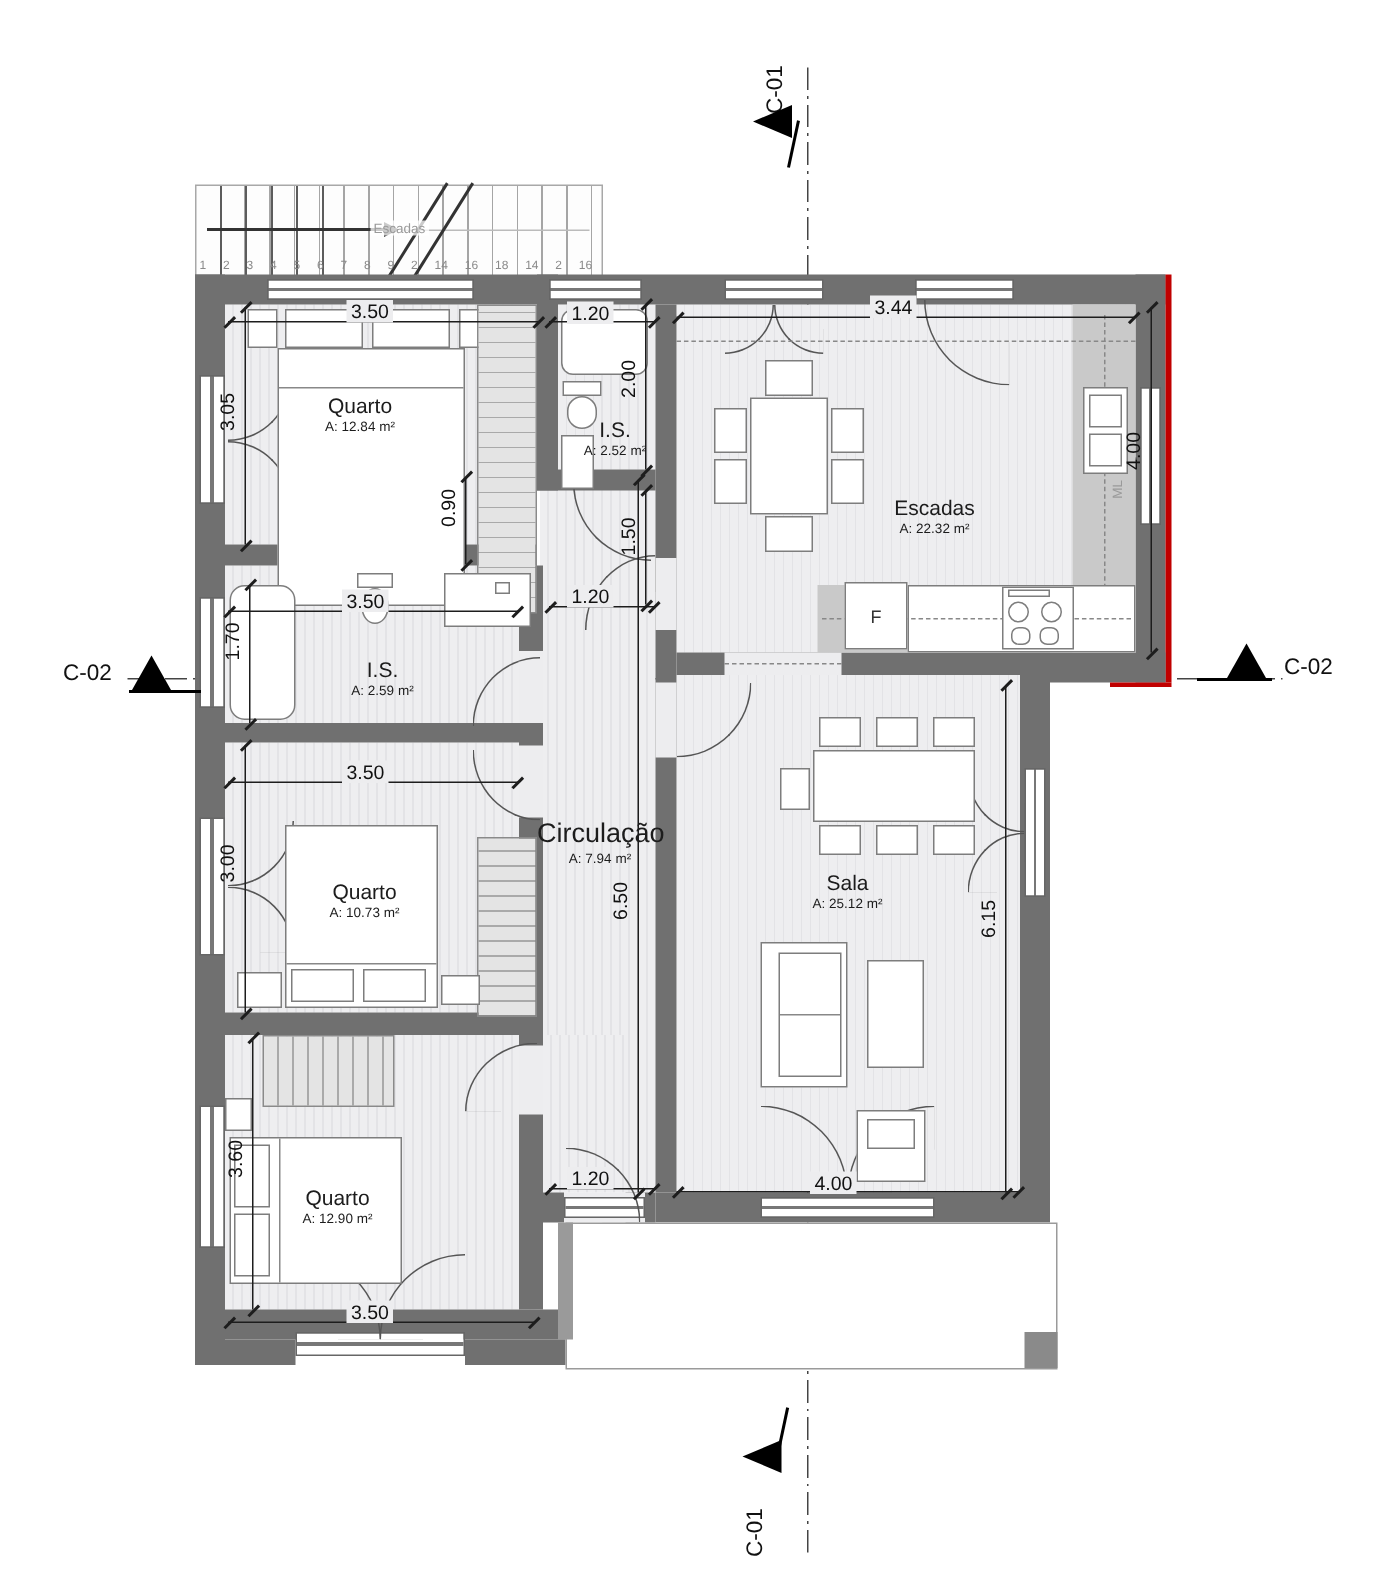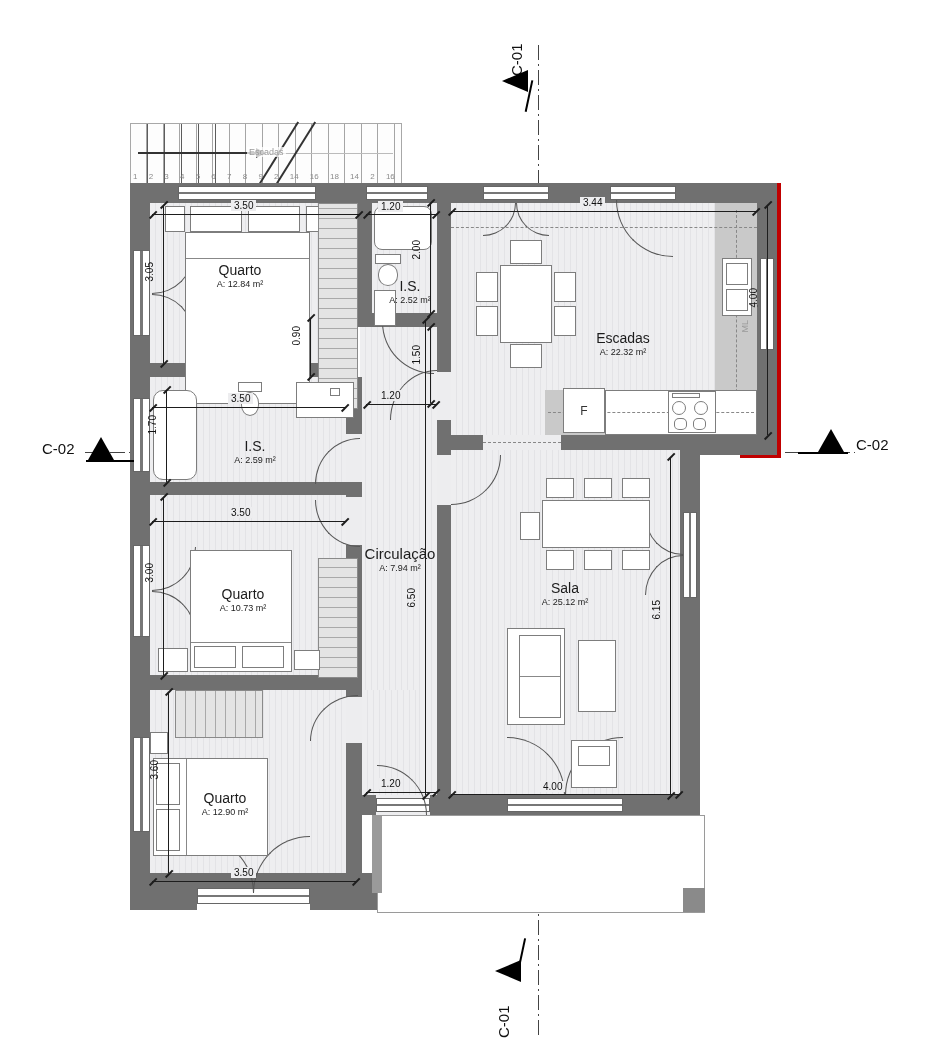--- a/index.html
+++ b/index.html
@@ -20,21 +20,21 @@
   .arc.tr{border-top:1.5px solid #555;border-right:1.5px solid #555;border-top-right-radius:100%}
   .arc.bl{border-bottom:1.5px solid #555;border-left:1.5px solid #555;border-bottom-left-radius:100%}
   .arc.br{border-bottom:1.5px solid #555;border-right:1.5px solid #555;border-bottom-right-radius:100%}
   .dl{position:absolute;background:#1d1d1d}
   .dl.h{height:1px}.dl.v{width:1px}
   .dl::before,.dl::after{content:"";position:absolute;width:10px;height:1.5px;background:#1d1d1d}
   .dl.h::before{left:-4px;top:-0.5px;transform:rotate(-45deg)}
   .dl.h::after{right:-4px;top:-0.5px;transform:rotate(-45deg)}
   .dl.v::before{top:-1px;left:-4.5px;transform:rotate(-45deg)}
   .dl.v::after{bottom:-1px;left:-4.5px;transform:rotate(-45deg)}
-  .dim{position:absolute;font-size:10px;color:#111;white-space:nowrap}
+  .dim{position:absolute;font-size:13px;color:#111;white-space:nowrap}
   .dim.hb{background:#ededef;padding:0 3px}
   .vtext{writing-mode:vertical-rl;transform:rotate(180deg)}
   .room{position:absolute;text-align:center;color:#1c1c1c}
   .rname{font-size:14px}
   .rarea{font-size:9px;margin-top:1px}
   .dashh{position:absolute;border-top:1px dashed #888;height:0}
   .dashv{position:absolute;border-left:1px dashed #888;width:0}
   .secv{position:absolute;width:1px;background:repeating-linear-gradient(180deg,#444 0 15px,transparent 15px 19px,#444 19px 21px,transparent 21px 25px)}
   .sech{position:absolute;height:1px;background:repeating-linear-gradient(90deg,#444 0 15px,transparent 15px 19px,#444 19px 21px,transparent 21px 25px)}
   .tri-left{position:absolute;width:0;height:0;border-top:11px solid transparent;border-bottom:11px solid transparent;border-right:26px solid #000}
@@ -295,21 +295,21 @@
   </div>
   <div class="room" style="left:210px;top:438px;width:90px">
     <div class="rname">I.S.</div>
     <div class="rarea">A: 2.59 m²</div>
   </div>
   <div class="room" style="left:193px;top:586px;width:100px">
     <div class="rname">Quarto</div>
     <div class="rarea">A: 10.73 m²</div>
   </div>
   <div class="room" style="left:358px;top:545px;width:84px">
-    <div class="rname" style="font-size:15px">Circulação</div>
+    <div class="rname" style="font-size:18px">Circulação</div>
     <div class="rarea">A: 7.94 m²</div>
   </div>
   <div class="room" style="left:515px;top:580px;width:100px">
     <div class="rname">Sala</div>
     <div class="rarea">A: 25.12 m²</div>
   </div>
   <div class="room" style="left:175px;top:790px;width:100px">
     <div class="rname">Quarto</div>
     <div class="rarea">A: 12.90 m²</div>
   </div>

